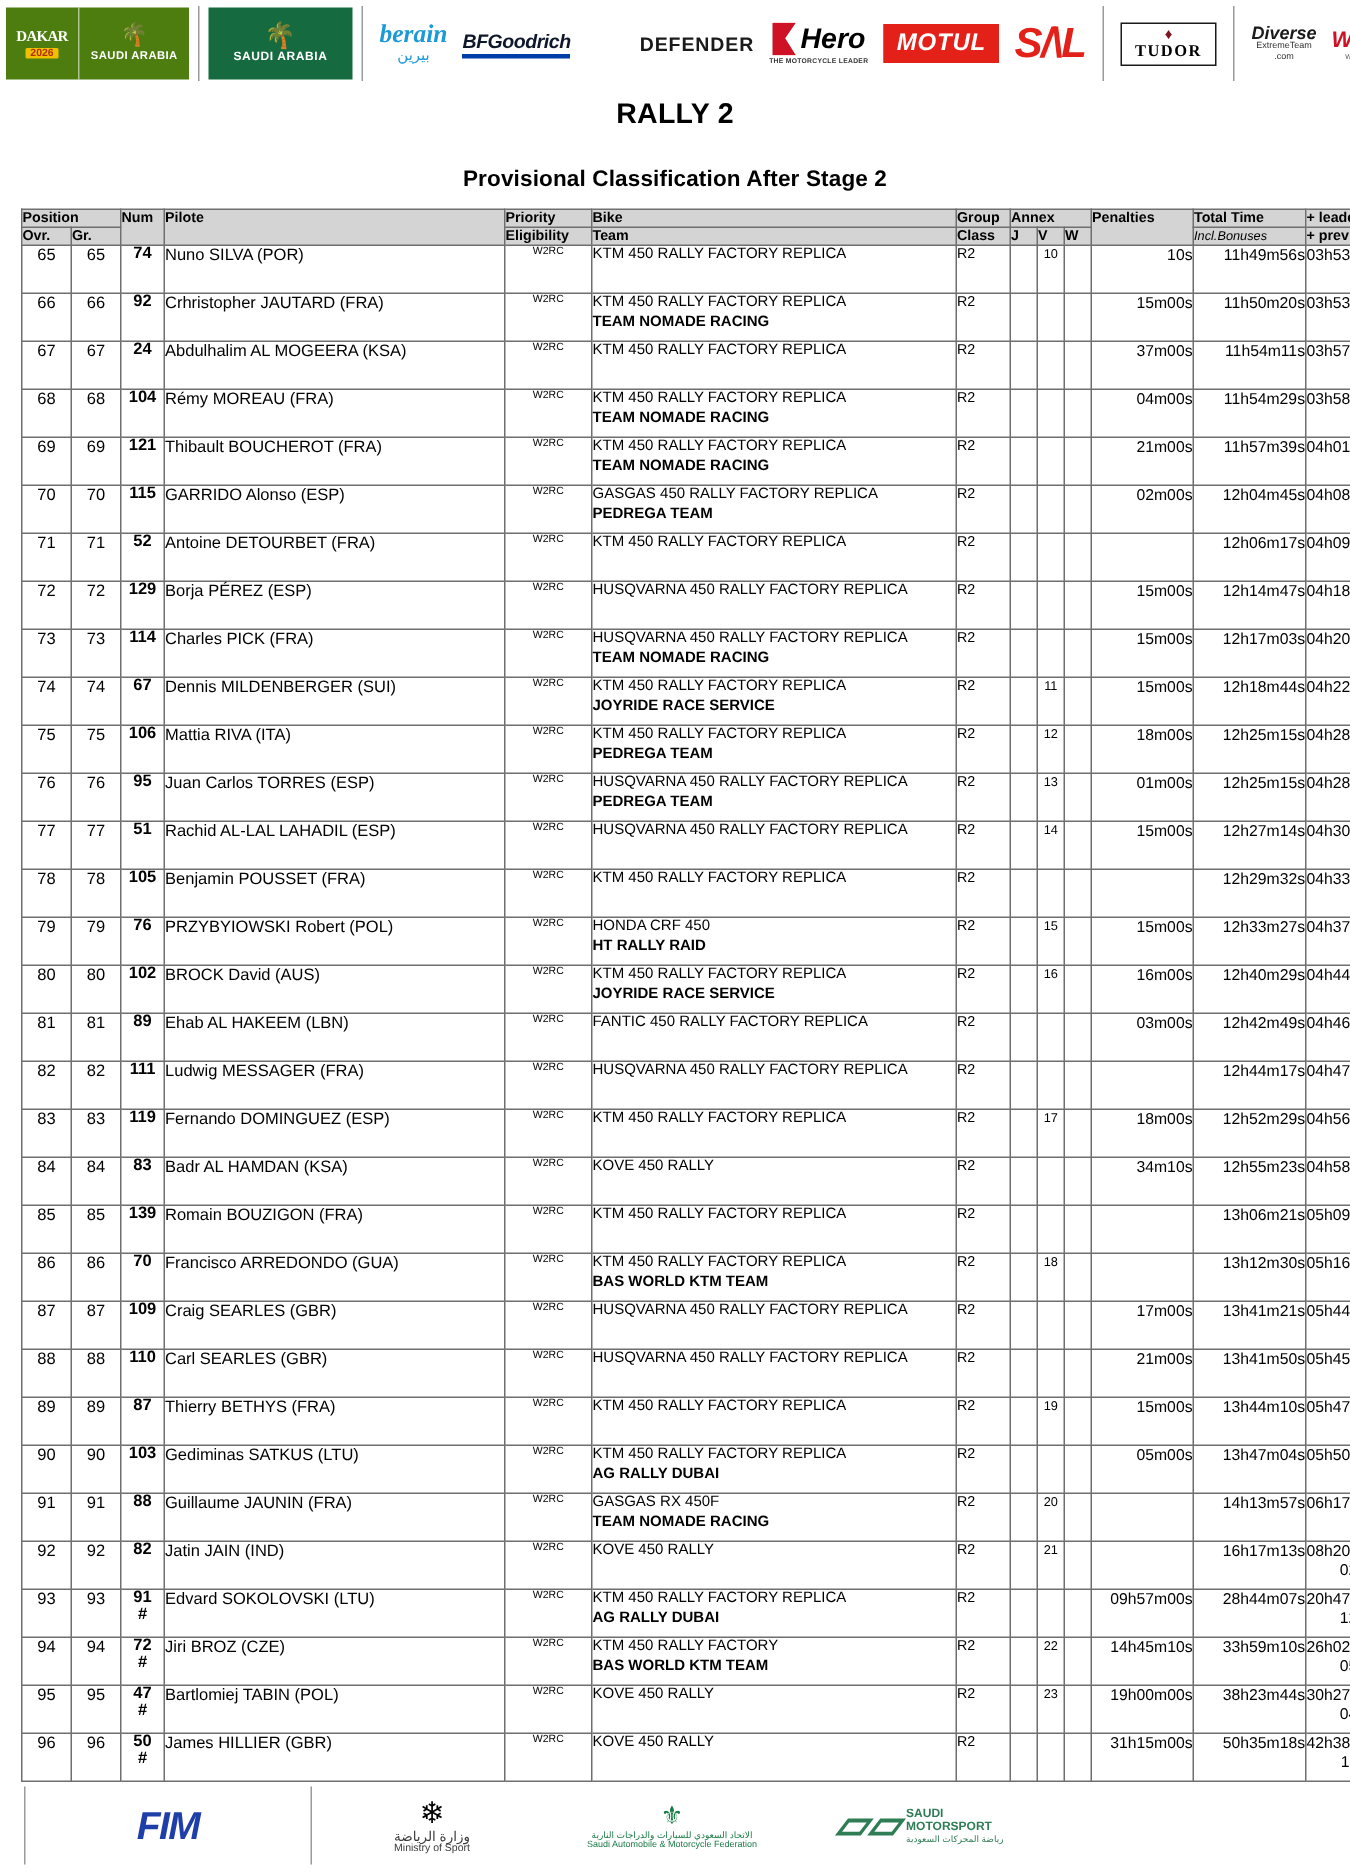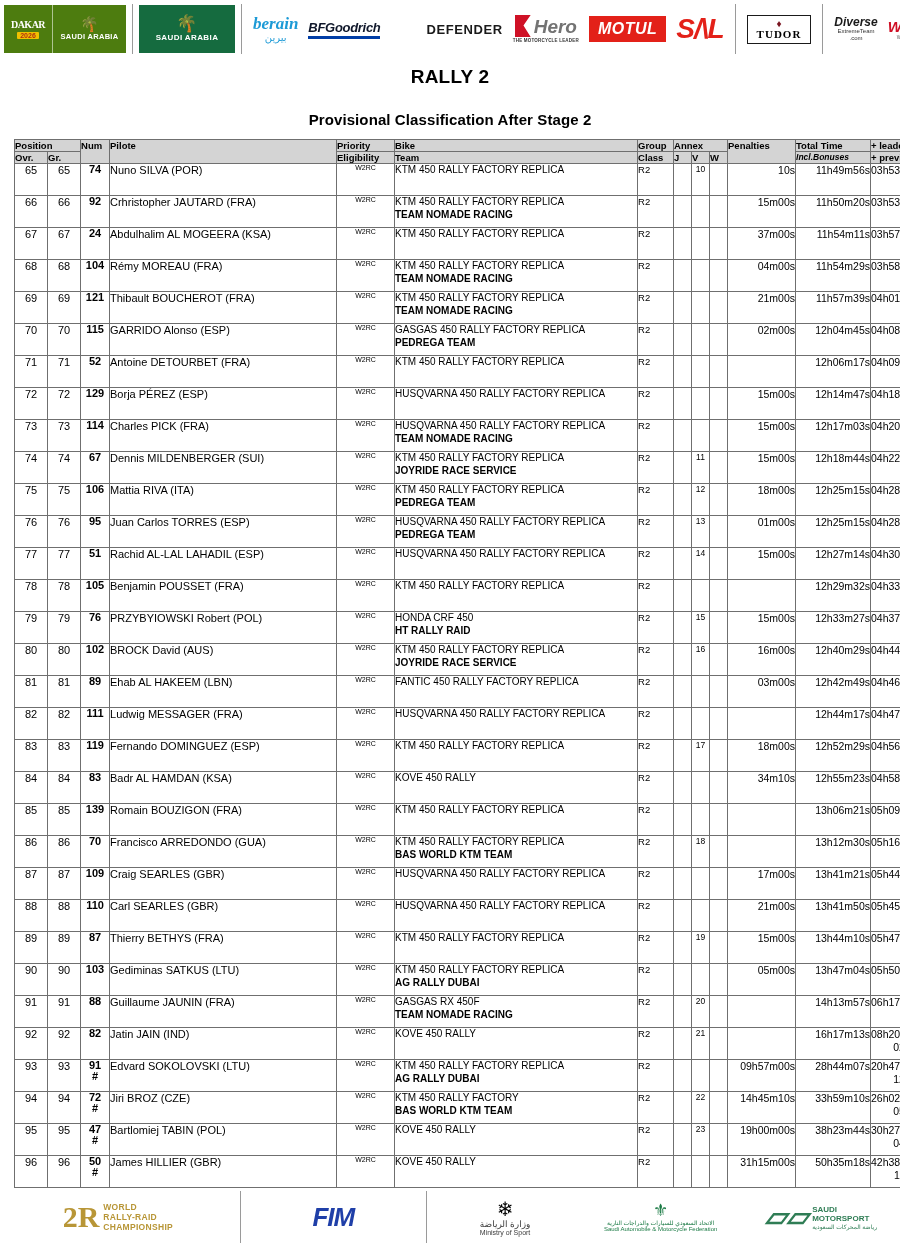--- a/index.html
+++ b/index.html
@@ -129,21 +129,21 @@
     letter-spacing: .6px;
     color: #1a1a1a;
     margin-left: 36px;
   }
   .hero-wrap { display:flex; align-items:center; }
   .hero-mark {
     width: 16px; height: 22px; background: #cf1126;
     margin-right: 3px;
     clip-path: polygon(0 0,100% 0,55% 48%,100% 100%,0 100%);
   }
-  .hero-text { font-size: 19px; font-weight: bold; color:#737373; font-style: italic; line-height:19px;}
+  .hero-text { font-size: 19px; font-weight: bold; color:#000000; font-style: italic; line-height:19px;}
   .hero-sub { font-size: 4.5px; font-weight: bold; color:#333; letter-spacing:.2px; margin-top:1px; }
   .motul {
     background: #e32119; color: #fff; font-weight: bold; font-style: italic;
     font-size: 16px; padding: 2px 7px; letter-spacing: .5px;
     border: 2px solid #e32119;
   }
   .sal { color:#e32119; font-weight:bold; font-style:italic; font-size:28px; letter-spacing:-1px; }
   .tudor-box {
     border: 1.5px solid #1a1a1a; padding: 3px 9px; text-align:center;
   }
@@ -185,21 +185,21 @@
   }
   thead th {
     background: #d4d4d4;
     font-size: 9.5px;
     font-weight: bold;
     text-align: left;
     padding: 1px 2px;
     vertical-align: middle;
   }
   th.hleft { text-align: left; padding-left: 4px; }
-  .hdr-sub-italic { font-style: italic; font-weight: bold; font-size: 8.5px; }
+  .hdr-sub-italic { font-style: italic; font-weight: normal; font-size: 8.5px; }
 
   
   td { height: 31px; }
   .c-num-ovr, .c-num-gr {
     text-align: center;
     font-size: 11px;
     padding-top: 2px;
   }
   .c-num {
     text-align: center;
@@ -989,30 +989,20 @@
             <span class="lead">42h38m54s</span>
             <span class="prev">12h11m34s</span>
           </td>
         </tr>
       </tbody>
 </table>
 </div>
 
 <div class="footer-bar">
 
-  <div class="f-group" style="width:230px">
-    <div class="w2rc-logo">
-      <div class="w2rc-2r">2R</div>
-      <div>
-        <div class="w2rc-txt">WORLD</div>
-        <div class="w2rc-txt">RALLY-RAID</div>
-        <div class="w2rc-txt">CHAMPIONSHIP</div>
-      </div>
-    </div>
-  </div>
 
   <div class="f-divider"></div>
 
 
   <div class="f-group" style="width:170px">
     <div class="fim-logo">FIM</div>
   </div>
 
   <div class="f-divider"></div>
 

